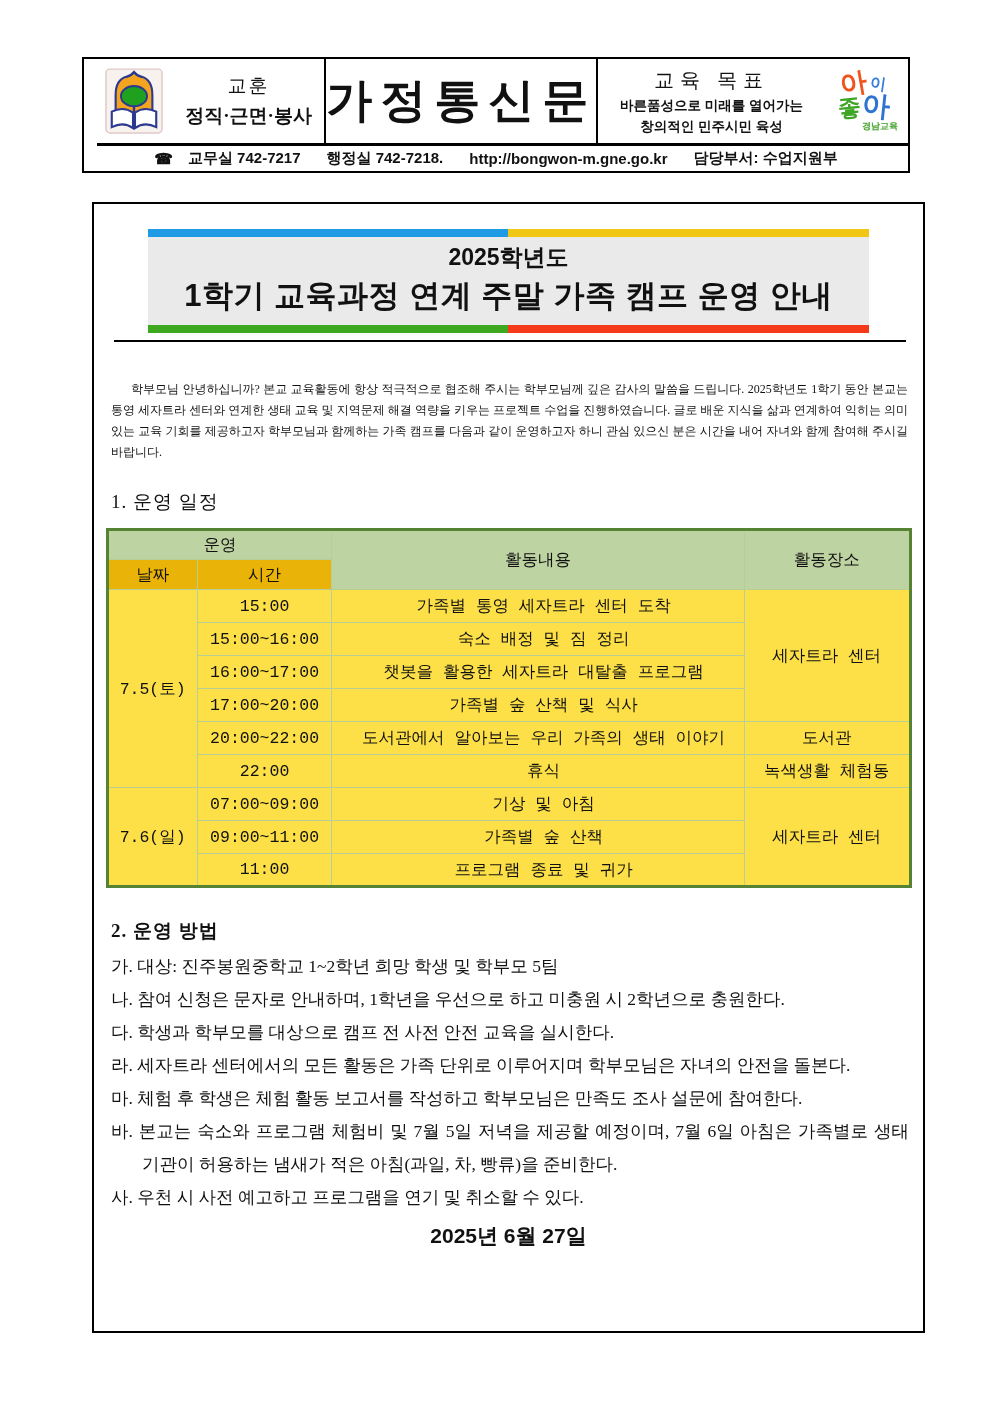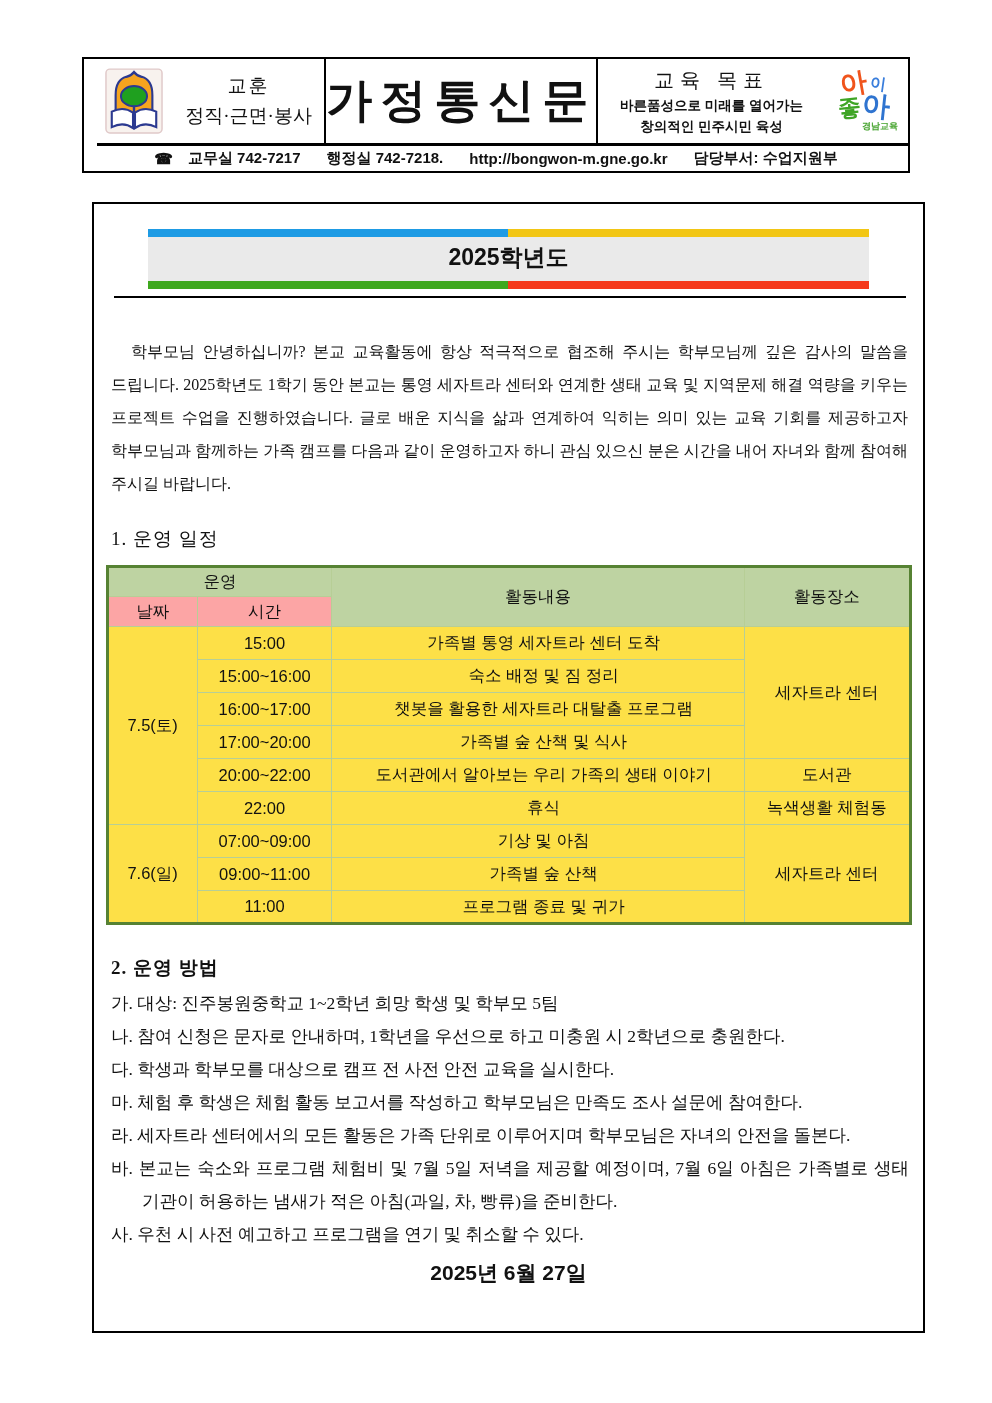--- a/index.html
+++ b/index.html
@@ -7,21 +7,21 @@
   body { position:relative; height:1403px; font-family:"Liberation Serif", serif; color:#111; }
 
   
   .letterhead { position:absolute; left:82px; top:57px; width:828px; border:2px solid #000;padding-left:13px; }
   .lh-top { display:flex; height:84px; }
   .lh-cell { display:flex; align-items:center; justify-content:center; }
   .lh-left { width:252px; border-right:2px solid #000; gap:10px; }
   .logo-box { width:58px; height:66px; flex:0 0 auto; margin-left:8px; }
   .motto { text-align:center; flex:1; }
   .motto-title { font-size:19px; letter-spacing:2px; }
-  .motto-text { font-size:19px; margin-top:4px; }
+  .motto-text { font-size:19px; margin-top:4px;font-weight:bold; }
   .lh-center { flex:1; border-right:2px solid #000; }
   .doc-title { font-size:46px; font-weight:bold; letter-spacing:8px; font-family:"Liberation Sans", sans-serif; white-space:nowrap; }
   .lh-right { width:340px; gap:17px; padding:0 4px; }
   .goal { text-align:center; flex:1; }
   .goal-title { font-size:20px; letter-spacing:6px; }
   .goal-line { font-size:13.5px; font-weight:bold; font-family:"Liberation Sans", sans-serif; margin-top:3px; white-space:nowrap; }
   .ai-logo { position:relative; width:66px; height:70px; flex:0 0 auto; font-family:"Liberation Sans", sans-serif; font-weight:bold; line-height:1; }
   .ai-c1 { position:absolute; left:2px; top:4px; color:#f0541c; font-size:27px; transform:rotate(-10deg); }
   .ai-c2 { position:absolute; left:32px; top:10px; color:#3a7edc; font-size:16px; transform:rotate(8deg); }
   .ai-c3 { position:absolute; left:0px; top:30px; color:#3fa526; font-size:23px; transform:rotate(-6deg); }
@@ -37,29 +37,29 @@
 
   .banner { width:721px; margin:25px auto 0; }
   .bar { height:8px; }
   .bar-top { background:linear-gradient(to right, #1e9be4 0 50%, #f2c614 50% 100%); }
   .bar-bottom { background:linear-gradient(to right, #3ea81e 0 50%, #f5391b 50% 100%); }
   .banner-body { background:#eaeaea; text-align:center; padding:5px 0 8px; font-family:"Liberation Sans", sans-serif; }
   .banner-year { font-size:23px; font-weight:bold; }
   .banner-title { font-size:31px; font-weight:bold; letter-spacing:0.5px; margin-top:2px; white-space:nowrap; }
   .banner-rule { border:none; border-top:2px solid #000; margin:7px 17px 0 20px; }
 
-  .intro { margin:37px 15px 0 17px; font-size:16px; line-height:33px; text-align:justify; text-indent:20px; word-break:keep-all; }
+  .intro { margin:37px 15px 0 17px; font-size:12px; line-height:21px; text-align:justify; text-indent:20px; word-break:keep-all; }
 
   .sec1-heading { margin:26px 0 0 17px; font-size:19px; letter-spacing:1px; }
 
   table.schedule { border-collapse:collapse; width:806px; margin:13px auto 0; table-layout:fixed;
-                   border:3px solid #568233; font-family:Liberation Sans, sans-serif; }
+                   border:3px solid #568233; font-family:Liberation Mono, monospace; }
   table.schedule th, table.schedule td { border:1px solid #b7ce96; text-align:center; font-weight:normal; font-size:16.5px; }
   table.schedule th { background:#bed3a2; height:30px; }
-  table.schedule tr.subhead th { background:#fca5a5; }
+  table.schedule tr.subhead th { background:#eab308; }
   table.schedule td { height:33px; background:#fde047; }
   td.cell-content { text-align:left; padding-left:11px; }
 
   .sec2-heading { margin:30px 0 0 17px; font-size:19px; font-weight:bold; letter-spacing:1px; }
   .method-list { margin:6px 14px 0 17px; list-style:none; }
   .method-list li { font-size:17.5px; line-height:33px; padding-left:31px; text-indent:-31px; word-break:keep-all; text-align:justify; }
 
   .issue-date { text-align:center; font-family:"Liberation Sans", sans-serif; font-weight:bold; font-size:21px; margin-top:8px; }
 </style>
 </head>
@@ -111,20 +111,21 @@
     <span>담당부서: 수업지원부</span>
   </div>
 </div>
 
 <div class="sheet">
 
   <div class="banner">
     <div class="bar bar-top"></div>
     <div class="banner-body">
       <div class="banner-year">2025학년도</div>
+      <div class="banner-title">1학기 교육과정 연계 주말 가족 캠프 운영 안내</div>
     </div>
     <div class="bar bar-bottom"></div>
   </div>
   <hr class="banner-rule">
 
   <p class="intro">학부모님 안녕하십니까? 본교 교육활동에 항상 적극적으로 협조해 주시는 학부모님께 깊은 감사의 말씀을 드립니다. 2025학년도 1학기 동안 본교는 통영 세자트라 센터와 연계한 생태 교육 및 지역문제 해결 역량을 키우는 프로젝트 수업을 진행하였습니다. 글로 배운 지식을 삶과 연계하여 익히는 의미 있는 교육 기회를 제공하고자 학부모님과 함께하는 가족 캠프를 다음과 같이 운영하고자 하니 관심 있으신 분은 시간을 내어 자녀와 함께 참여해 주시길 바랍니다.</p>
 
   <div class="sec1-heading">1. 운영 일정</div>
 
   <table class="schedule">
@@ -190,21 +191,21 @@
     </tr>
   </tbody>
     </table>
 
   <div class="sec2-heading">2. 운영 방법</div>
 
   <ul class="method-list">
     <li>가. 대상: 진주봉원중학교 1~2학년 희망 학생 및 학부모 5팀</li>
     <li>나. 참여 신청은 문자로 안내하며, 1학년을 우선으로 하고 미충원 시 2학년으로 충원한다.</li>
     <li>다. 학생과 학부모를 대상으로 캠프 전 사전 안전 교육을 실시한다.</li>
+    <li>라. 세자트라 센터에서의 모든 활동은 가족 단위로 이루어지며 학부모님은 자녀의 안전을 돌본다.</li>
     <li>마. 체험 후 학생은 체험 활동 보고서를 작성하고 학부모님은 만족도 조사 설문에 참여한다.</li>
-    <li>라. 세자트라 센터에서의 모든 활동은 가족 단위로 이루어지며 학부모님은 자녀의 안전을 돌본다.</li>
     <li>바. 본교는 숙소와 프로그램 체험비 및 7월 5일 저녁을 제공할 예정이며, 7월 6일 아침은 가족별로 생태 기관이 허용하는 냄새가 적은 아침(과일, 차, 빵류)을 준비한다.</li>
     <li>사. 우천 시 사전 예고하고 프로그램을 연기 및 취소할 수 있다.</li>
   </ul>
 
   <div class="issue-date">2025년 6월 27일</div>
 
 </div>
 
 </body></html>

